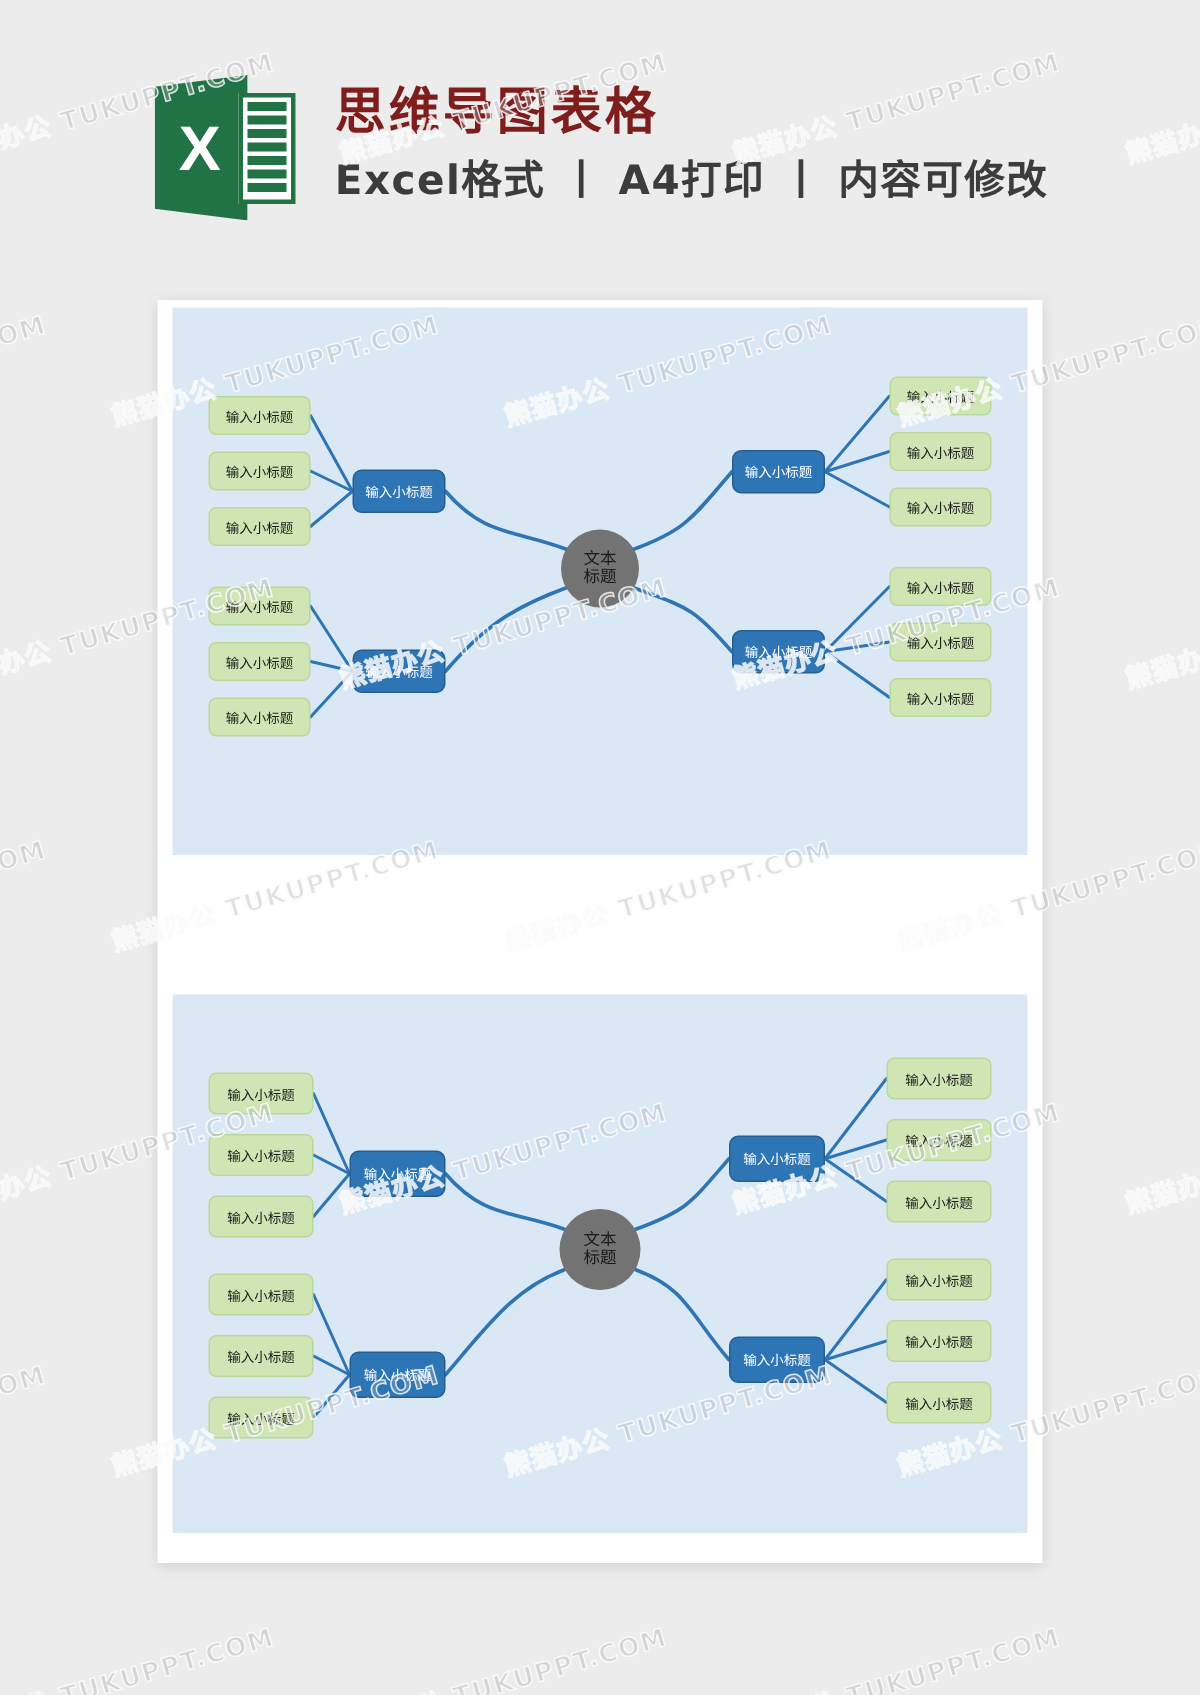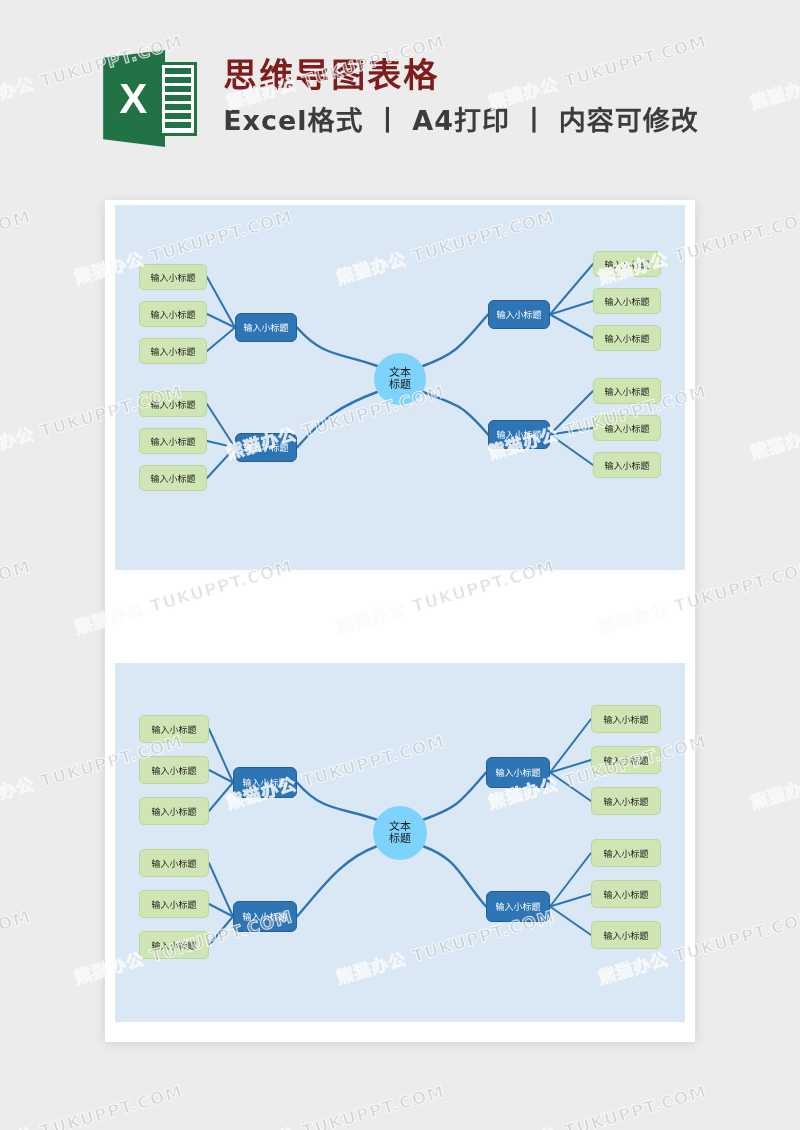--- a/index.html
+++ b/index.html
@@ -84,21 +84,21 @@
   }
   .leaf{
     background:#cfe5b4;border:1px solid #b9d99a;border-radius:5px;
     color:#1a1a1a;
   }
   .branch{
     background:#2e75b6;border:1px solid #255e92;border-radius:6px;
     color:#ffffff;
   }
   .center{
-    background:#7dd3fc;border-radius:50%;
+    background:#737373;border-radius:50%;
     color:#1a1a1a;text-align:center;line-height:1.12;
     flex-direction:column;
   }
 </style>
 </head>
 <body>
 
 <div class="header">
   <div class="xls-icon">
     <div class="flag"></div>

